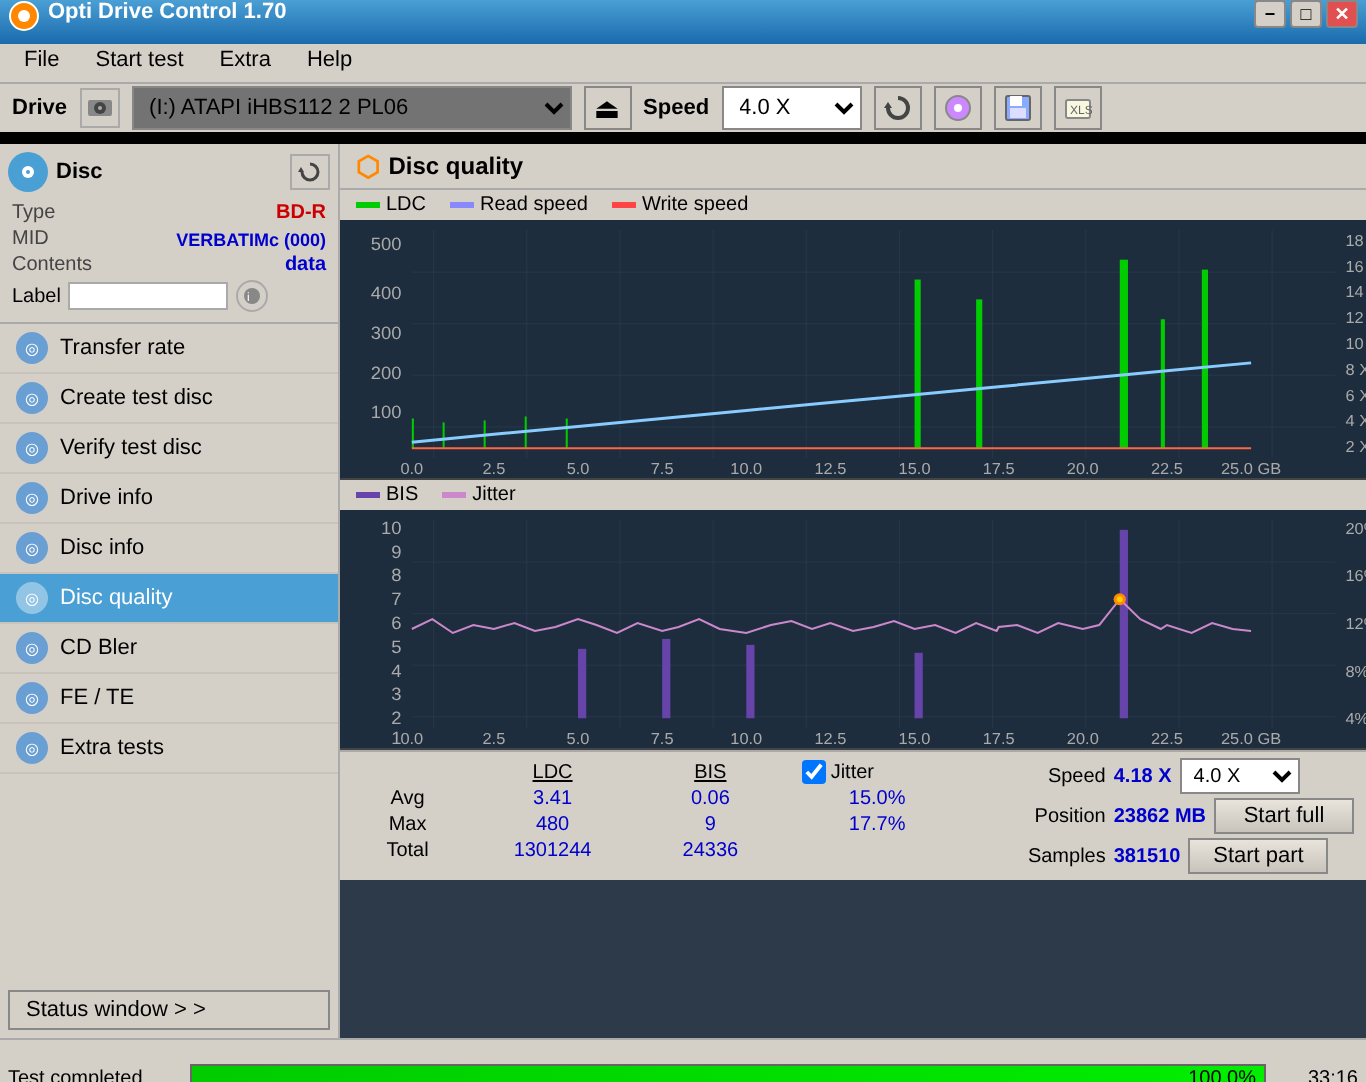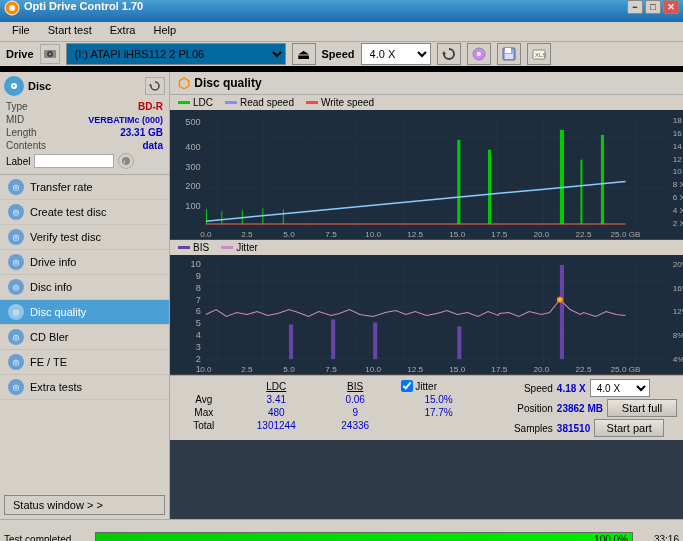--- a/index.html
+++ b/index.html
@@ -53,21 +53,21 @@
       background: #d4d0c8;
       border-bottom: 6px solid #000000;
       height: 30px;
       display: flex;
       align-items: center;
       padding: 2px 6px;
       gap: 6px;
     }
     .drive-label { font-size: 11px; font-weight: bold; }
     .drive-select {
-      background: #0369a1;
+      background: #737373;
       border: 1px solid #888;
       height: 22px;
       font-size: 11px;
       padding: 1px 4px;
       flex: 1;
       max-width: 220px;
     }
     .speed-label { font-size: 11px; font-weight: bold; }
     .speed-select {
       background: white;
@@ -373,24 +373,20 @@
             </svg>
         </div>
       </div>
       <div class="disc-info-row">
         <span class="key">Type</span>
         <span class="val bd">BD-R</span>
       </div>
       <div class="disc-info-row">
         <span class="key">MID</span>
         <span class="val" style="font-size:9px;">VERBATIMc (000)</span>
-      </div>
-      <div class="disc-info-row">
-        <span class="key">Length</span>
-        <span class="val">23.31 GB</span>
       </div>
       <div class="disc-info-row">
         <span class="key">Contents</span>
         <span class="val">data</span>
       </div>
       <div class="label-row">
         <span class="key">Label</span>
         <input type="text" class="label-input" value="" style="">
         <div style="width:16px;height:16px;background:#d4d0c8;border:1px solid #aaa;border-radius:50%;display:flex;align-items:center;justify-content:center;">
           <svg width="10" height="10" viewBox="0 0 10 10">

